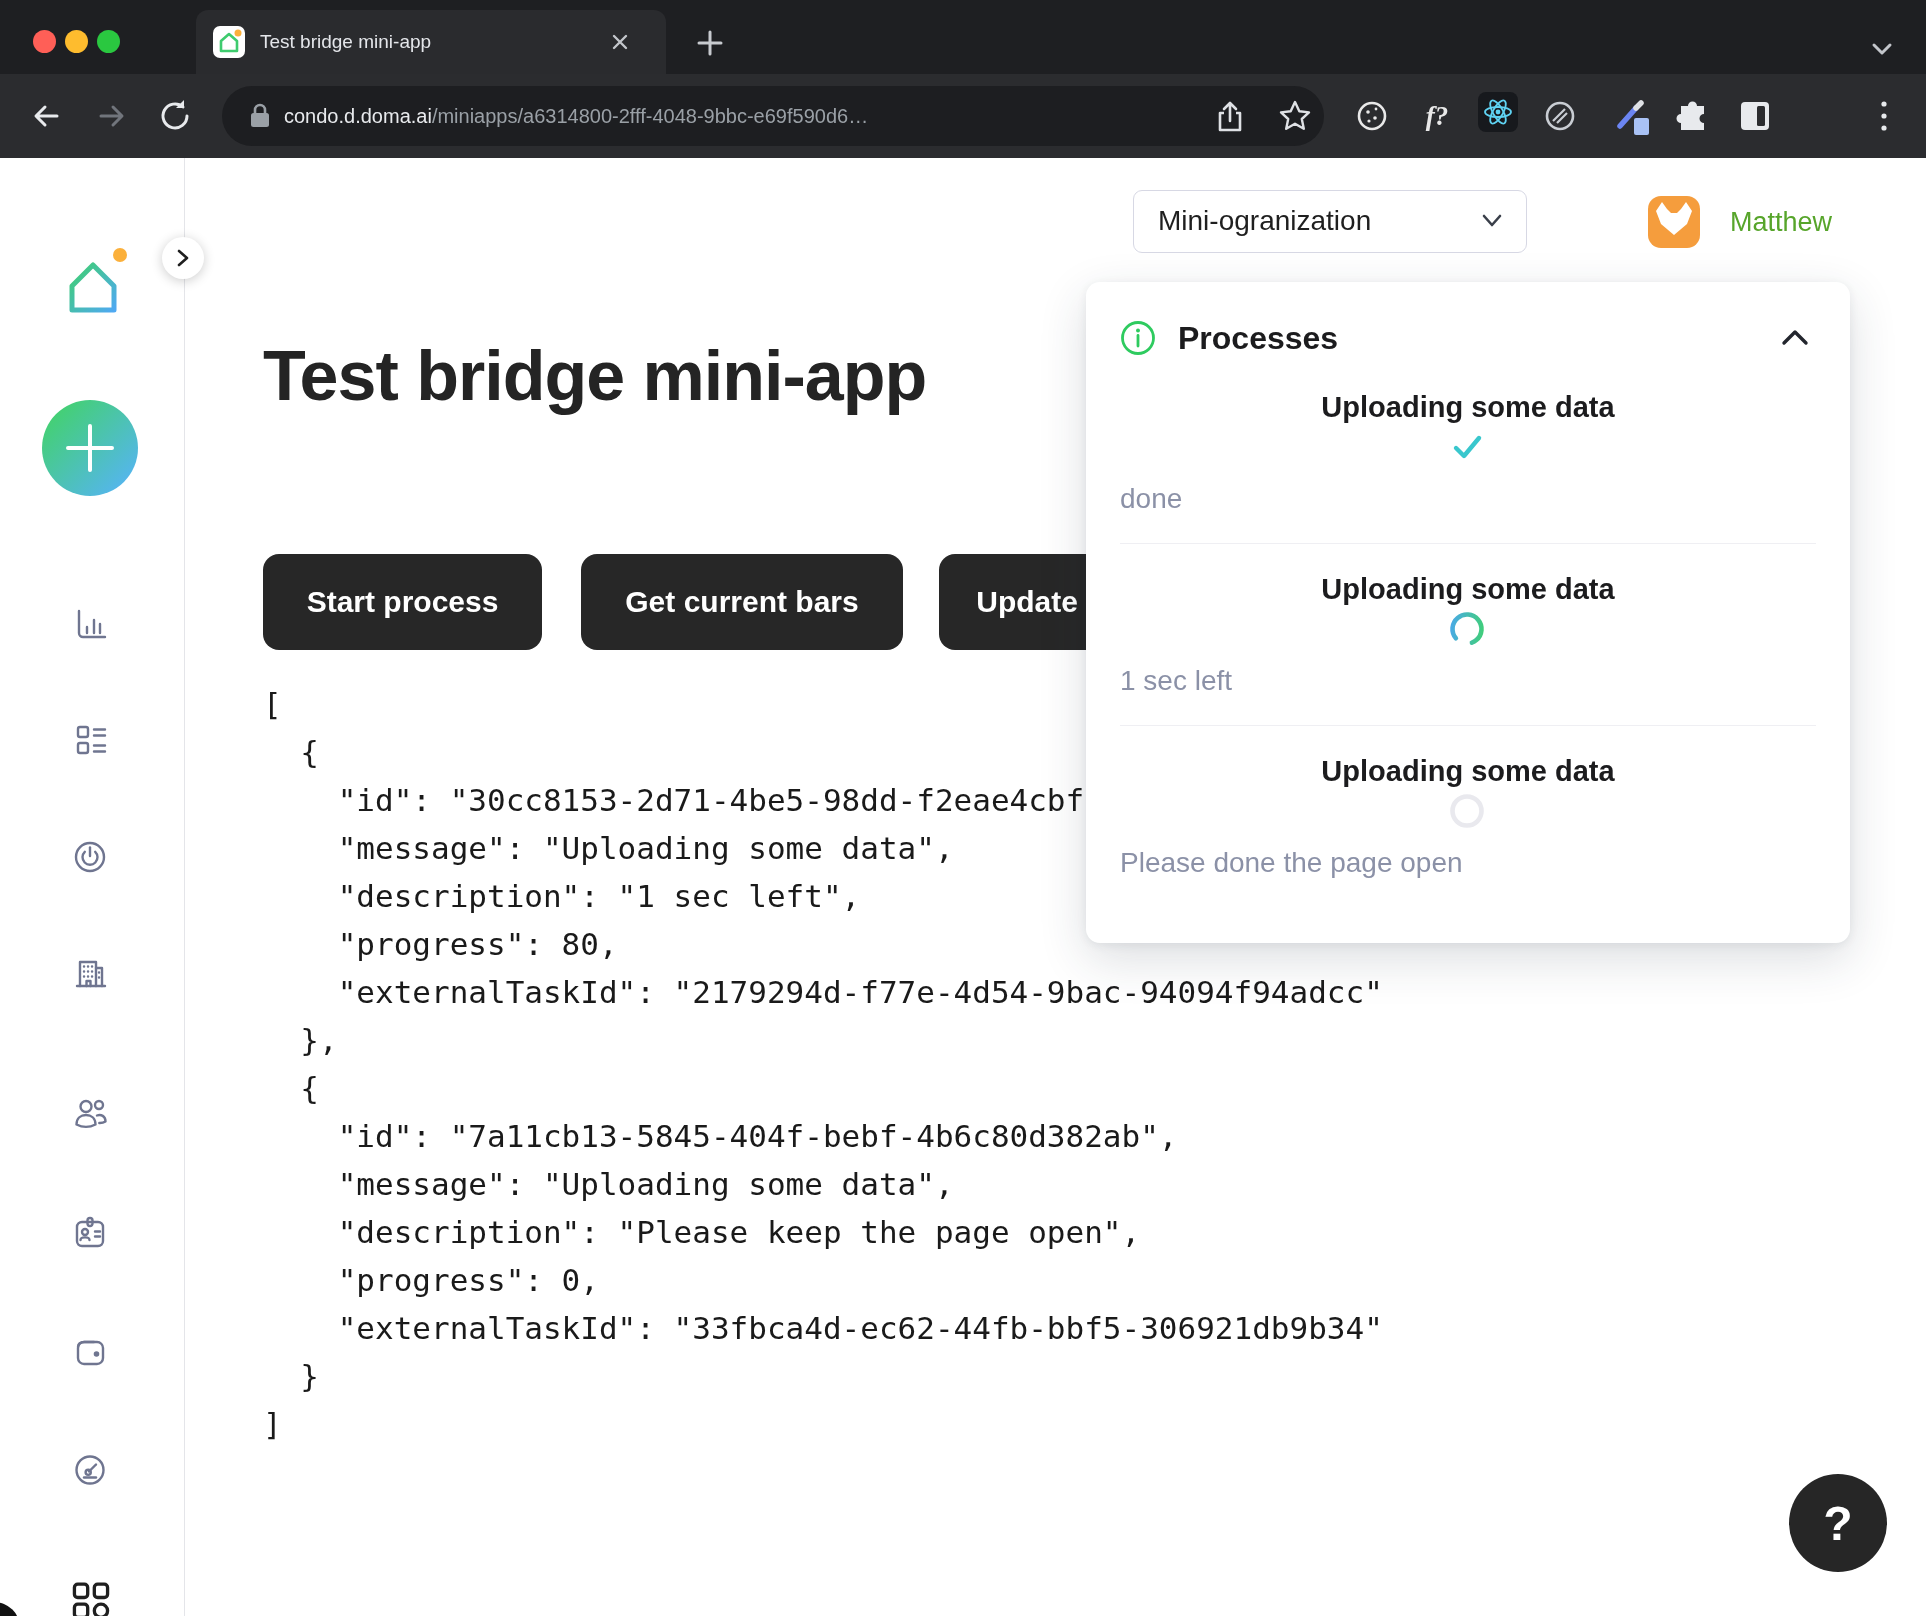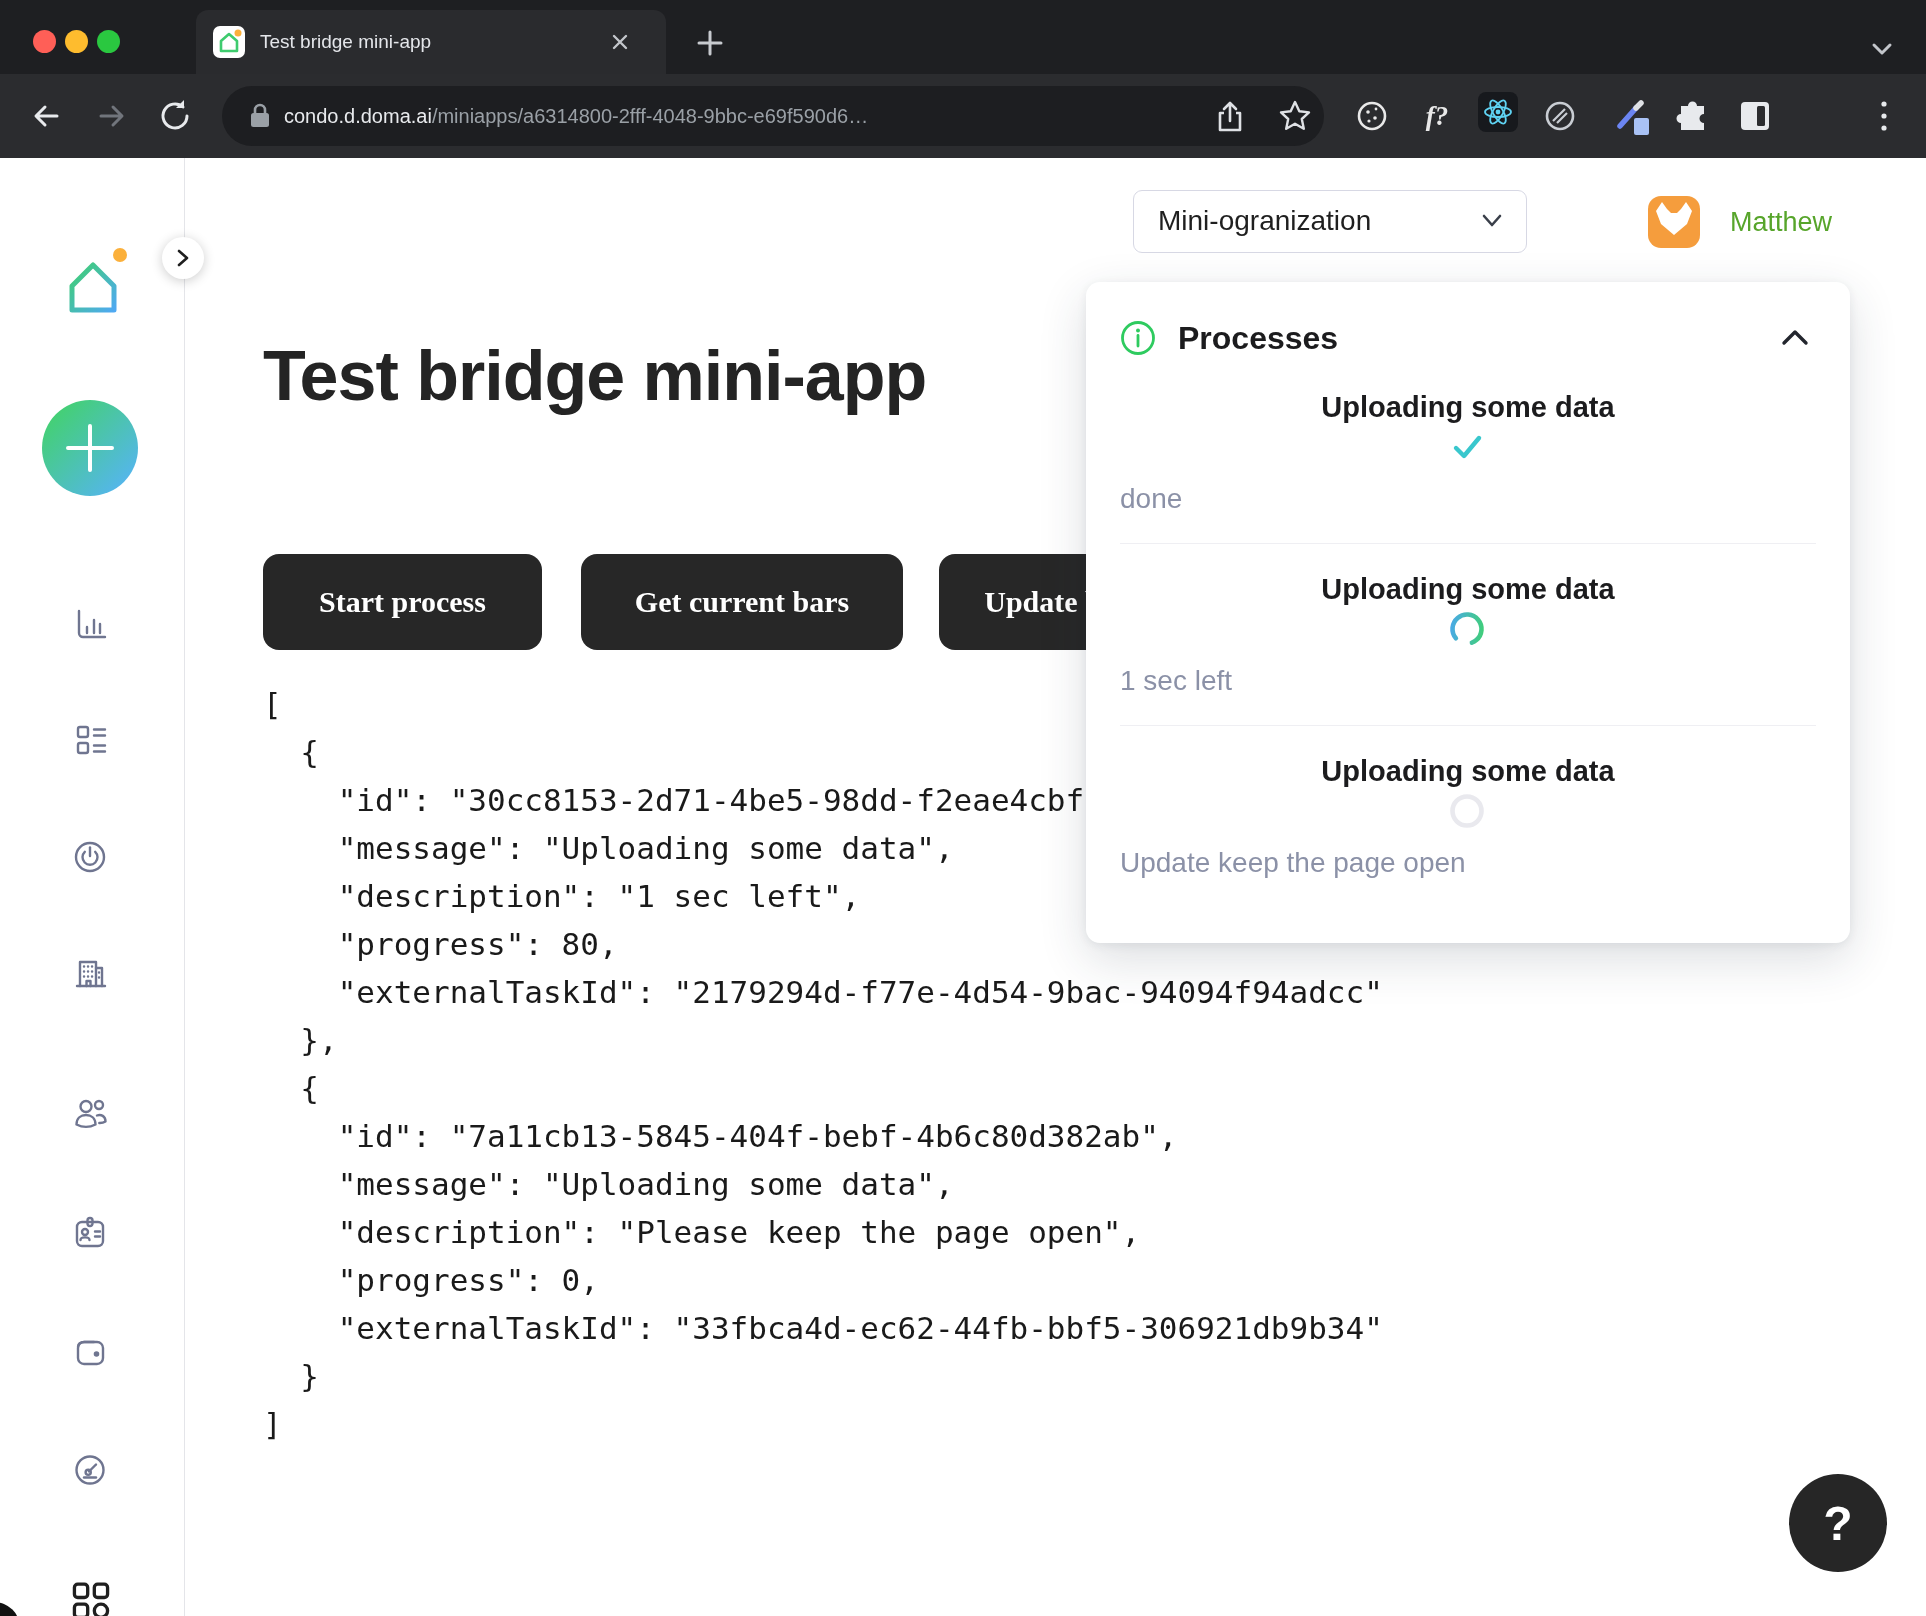--- a/index.html
+++ b/index.html
@@ -43,21 +43,21 @@
   
   .org-select{position:absolute;left:1133px;top:32px;width:394px;height:63px;border:1.5px solid #d7d8e4;
               border-radius:9px;background:#fff;box-sizing:border-box;text-align:right;}
   .org-label{position:absolute;left:24px;top:0;line-height:60px;font-size:28px;color:#1f1f1f;}
   .org-chev{position:absolute;right:22px;top:21px;width:24px;height:18px;color:#3a3f4a;}
   .user-chip{position:absolute;left:1648px;top:38px;height:52px;}
   .user-tile{position:absolute;left:0;top:0;width:52px;height:52px;border-radius:13px;background:#f59d3d;}
   .user-name{position:absolute;left:82px;top:0;line-height:52px;font-size:27px;color:#57a52b;}
   .page-title{position:absolute;left:263px;top:178px;font-size:70px;font-weight:700;color:#242424;letter-spacing:-1px;}
   .btnrow .btn{position:absolute;top:396px;height:96px;border:none;border-radius:16px;background:#272727;
-               color:#fff;font-family:Liberation Serif, serif;font-size:30px;font-weight:700;}
+               color:#fff;font-family:Liberation Sans, sans-serif;font-size:30px;font-weight:700;}
   #btn-start{left:263px;width:279px;}
   #btn-bars{left:581px;width:322px;}
   #btn-update{left:939px;width:248px;}
   .codeblock{position:absolute;left:263px;top:522px;font-family:"DejaVu Sans Mono",monospace;
              font-size:31px;color:#1a1a1a;}
   .code-line{height:48px;line-height:48px;white-space:pre;}
 
   
   .popup{position:absolute;left:1086px;top:124px;width:764px;background:#fff;border-radius:14px;
          box-shadow:0 16px 48px rgba(40,50,70,.16),0 2px 10px rgba(40,50,70,.08);
@@ -392,20 +392,20 @@
             </div>
             <div class="p-desc">1 sec left</div>
           </div>
           <div class="p-item">
             <div class="p-row">
               <span class="p-item-title">Uploading some data</span>
               <span class="p-status"><svg viewBox="0 0 40 40">
                   <circle cx="20" cy="20" r="14.5" fill="none" stroke="#e9e9ee" stroke-width="4.6"></circle>
                 </svg></span>
             </div>
-            <div class="p-desc">Update keep the page open</div>
+            <div class="p-desc">Please done the page open</div>
           </div>
         </div>
     </div>
 
     <button class="helpbtn">?</button>
   </div>
 </div>
 
 </body></html>

